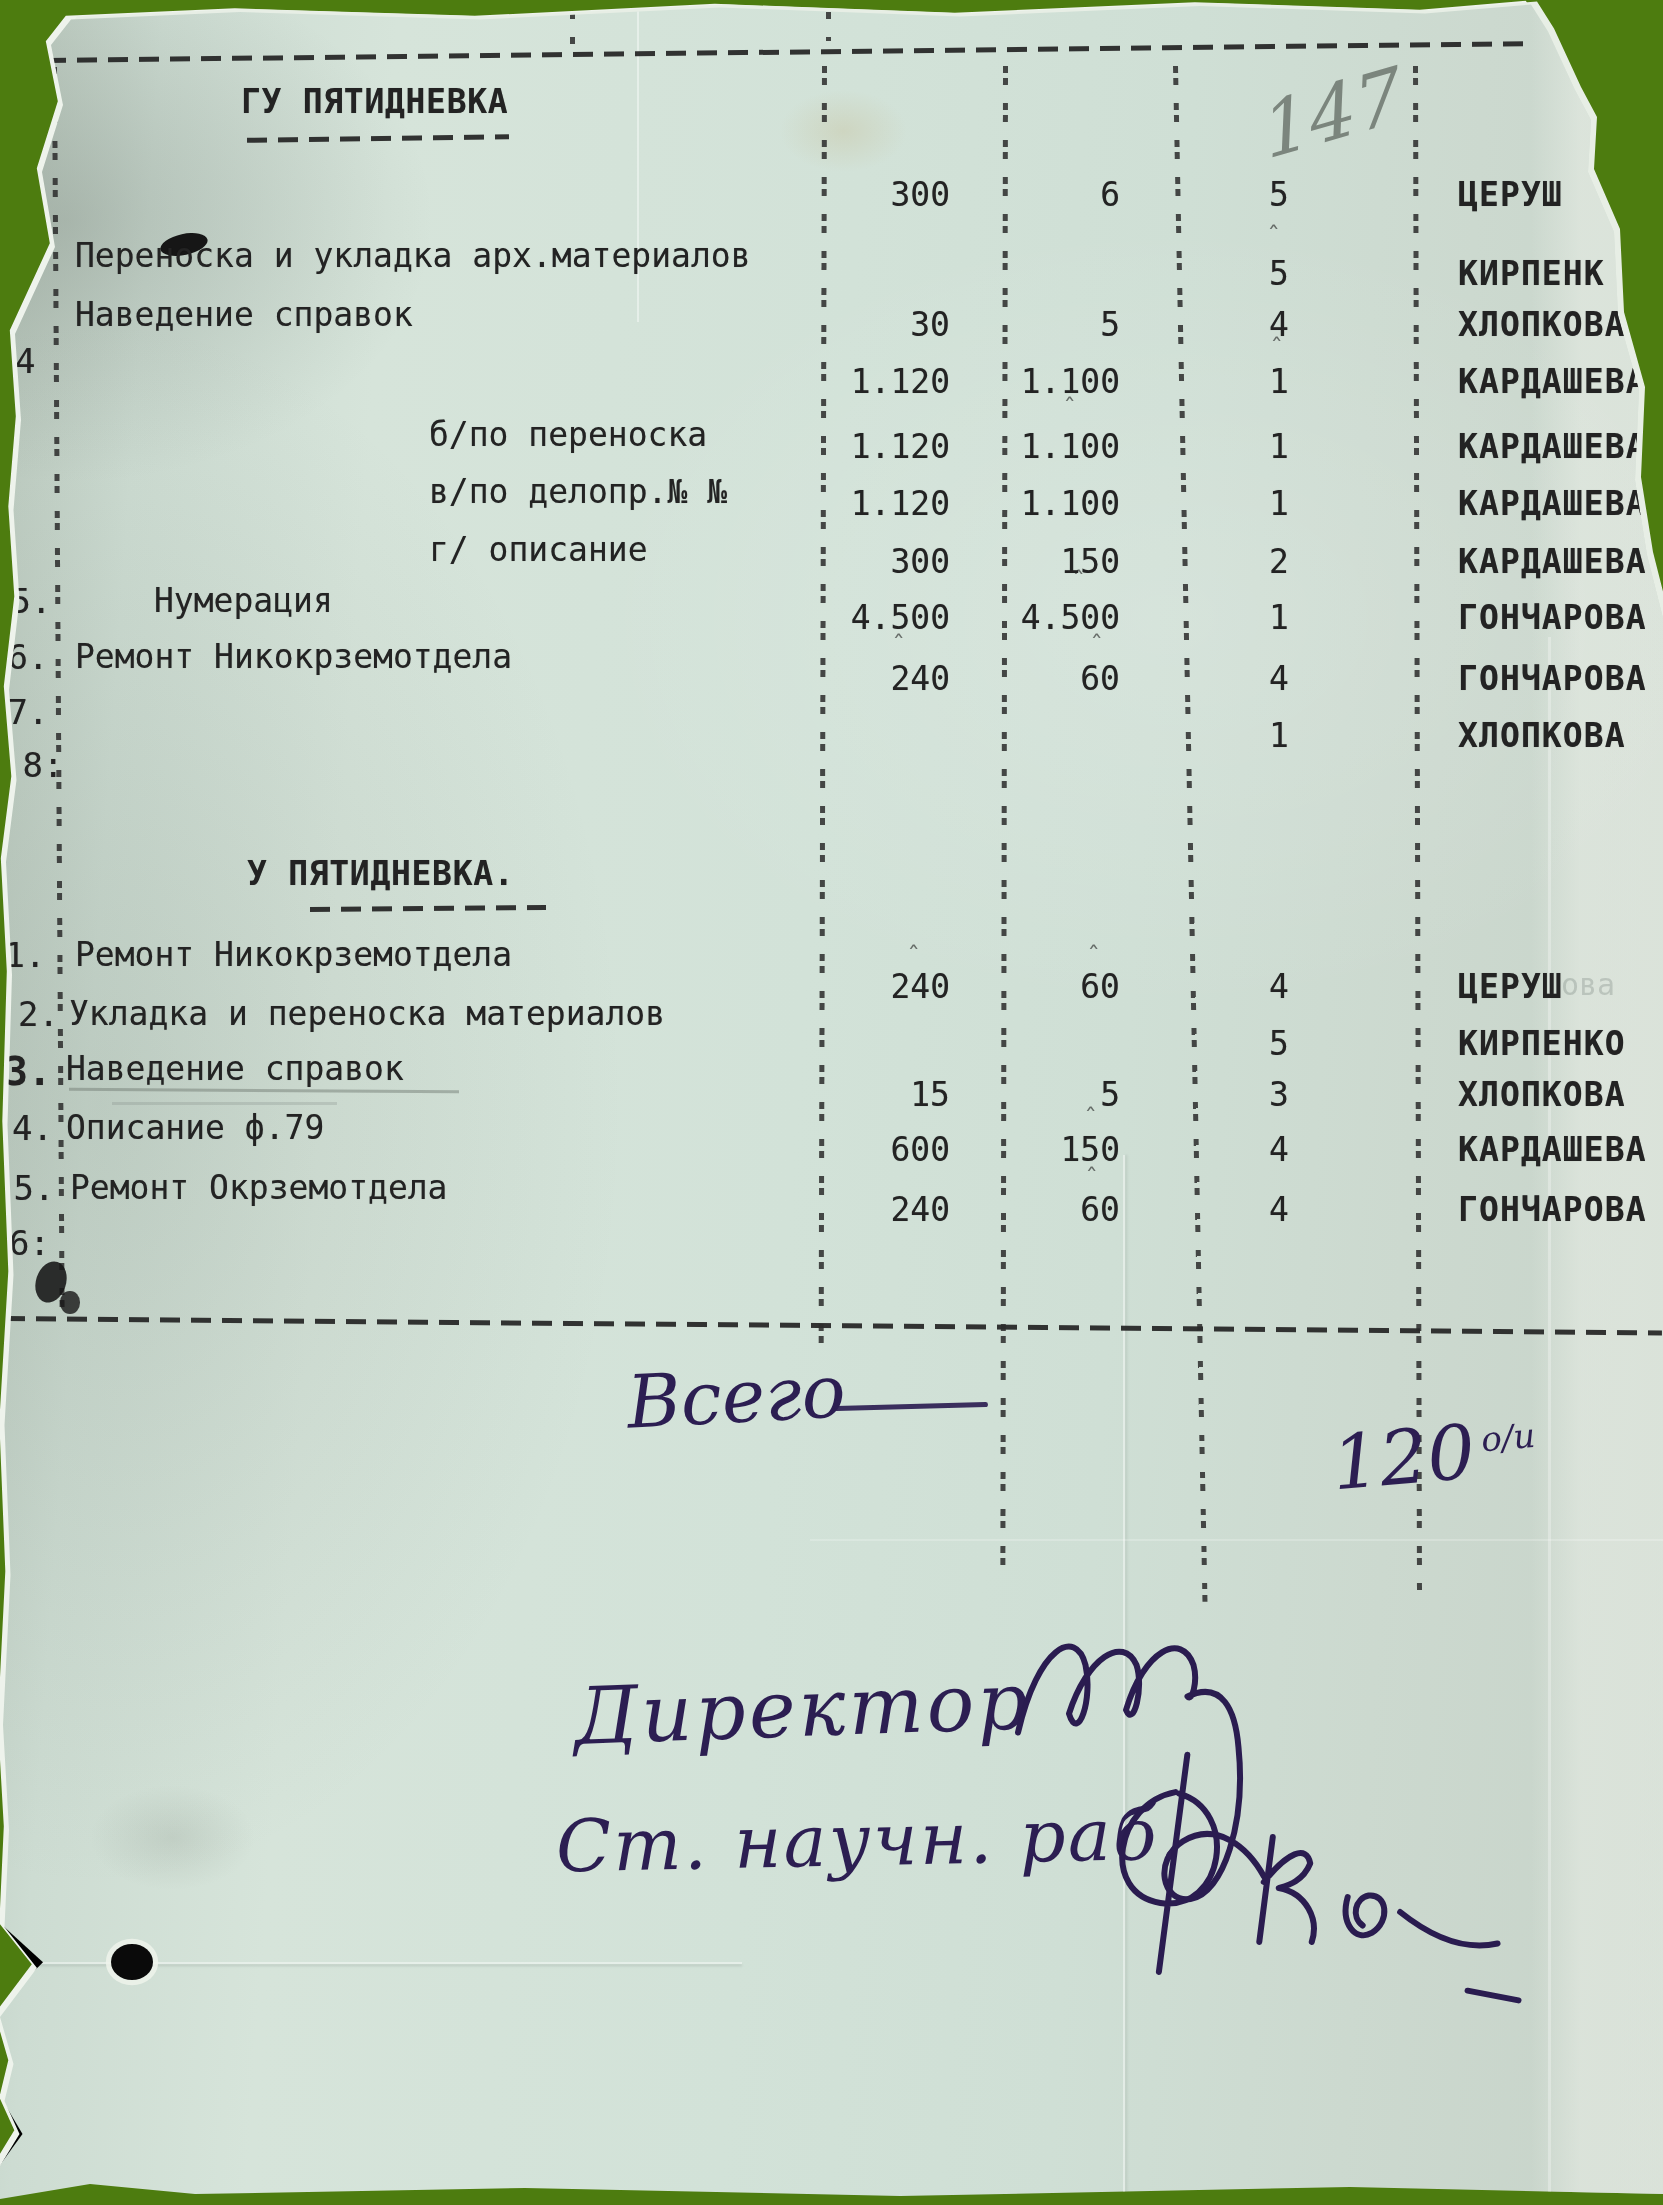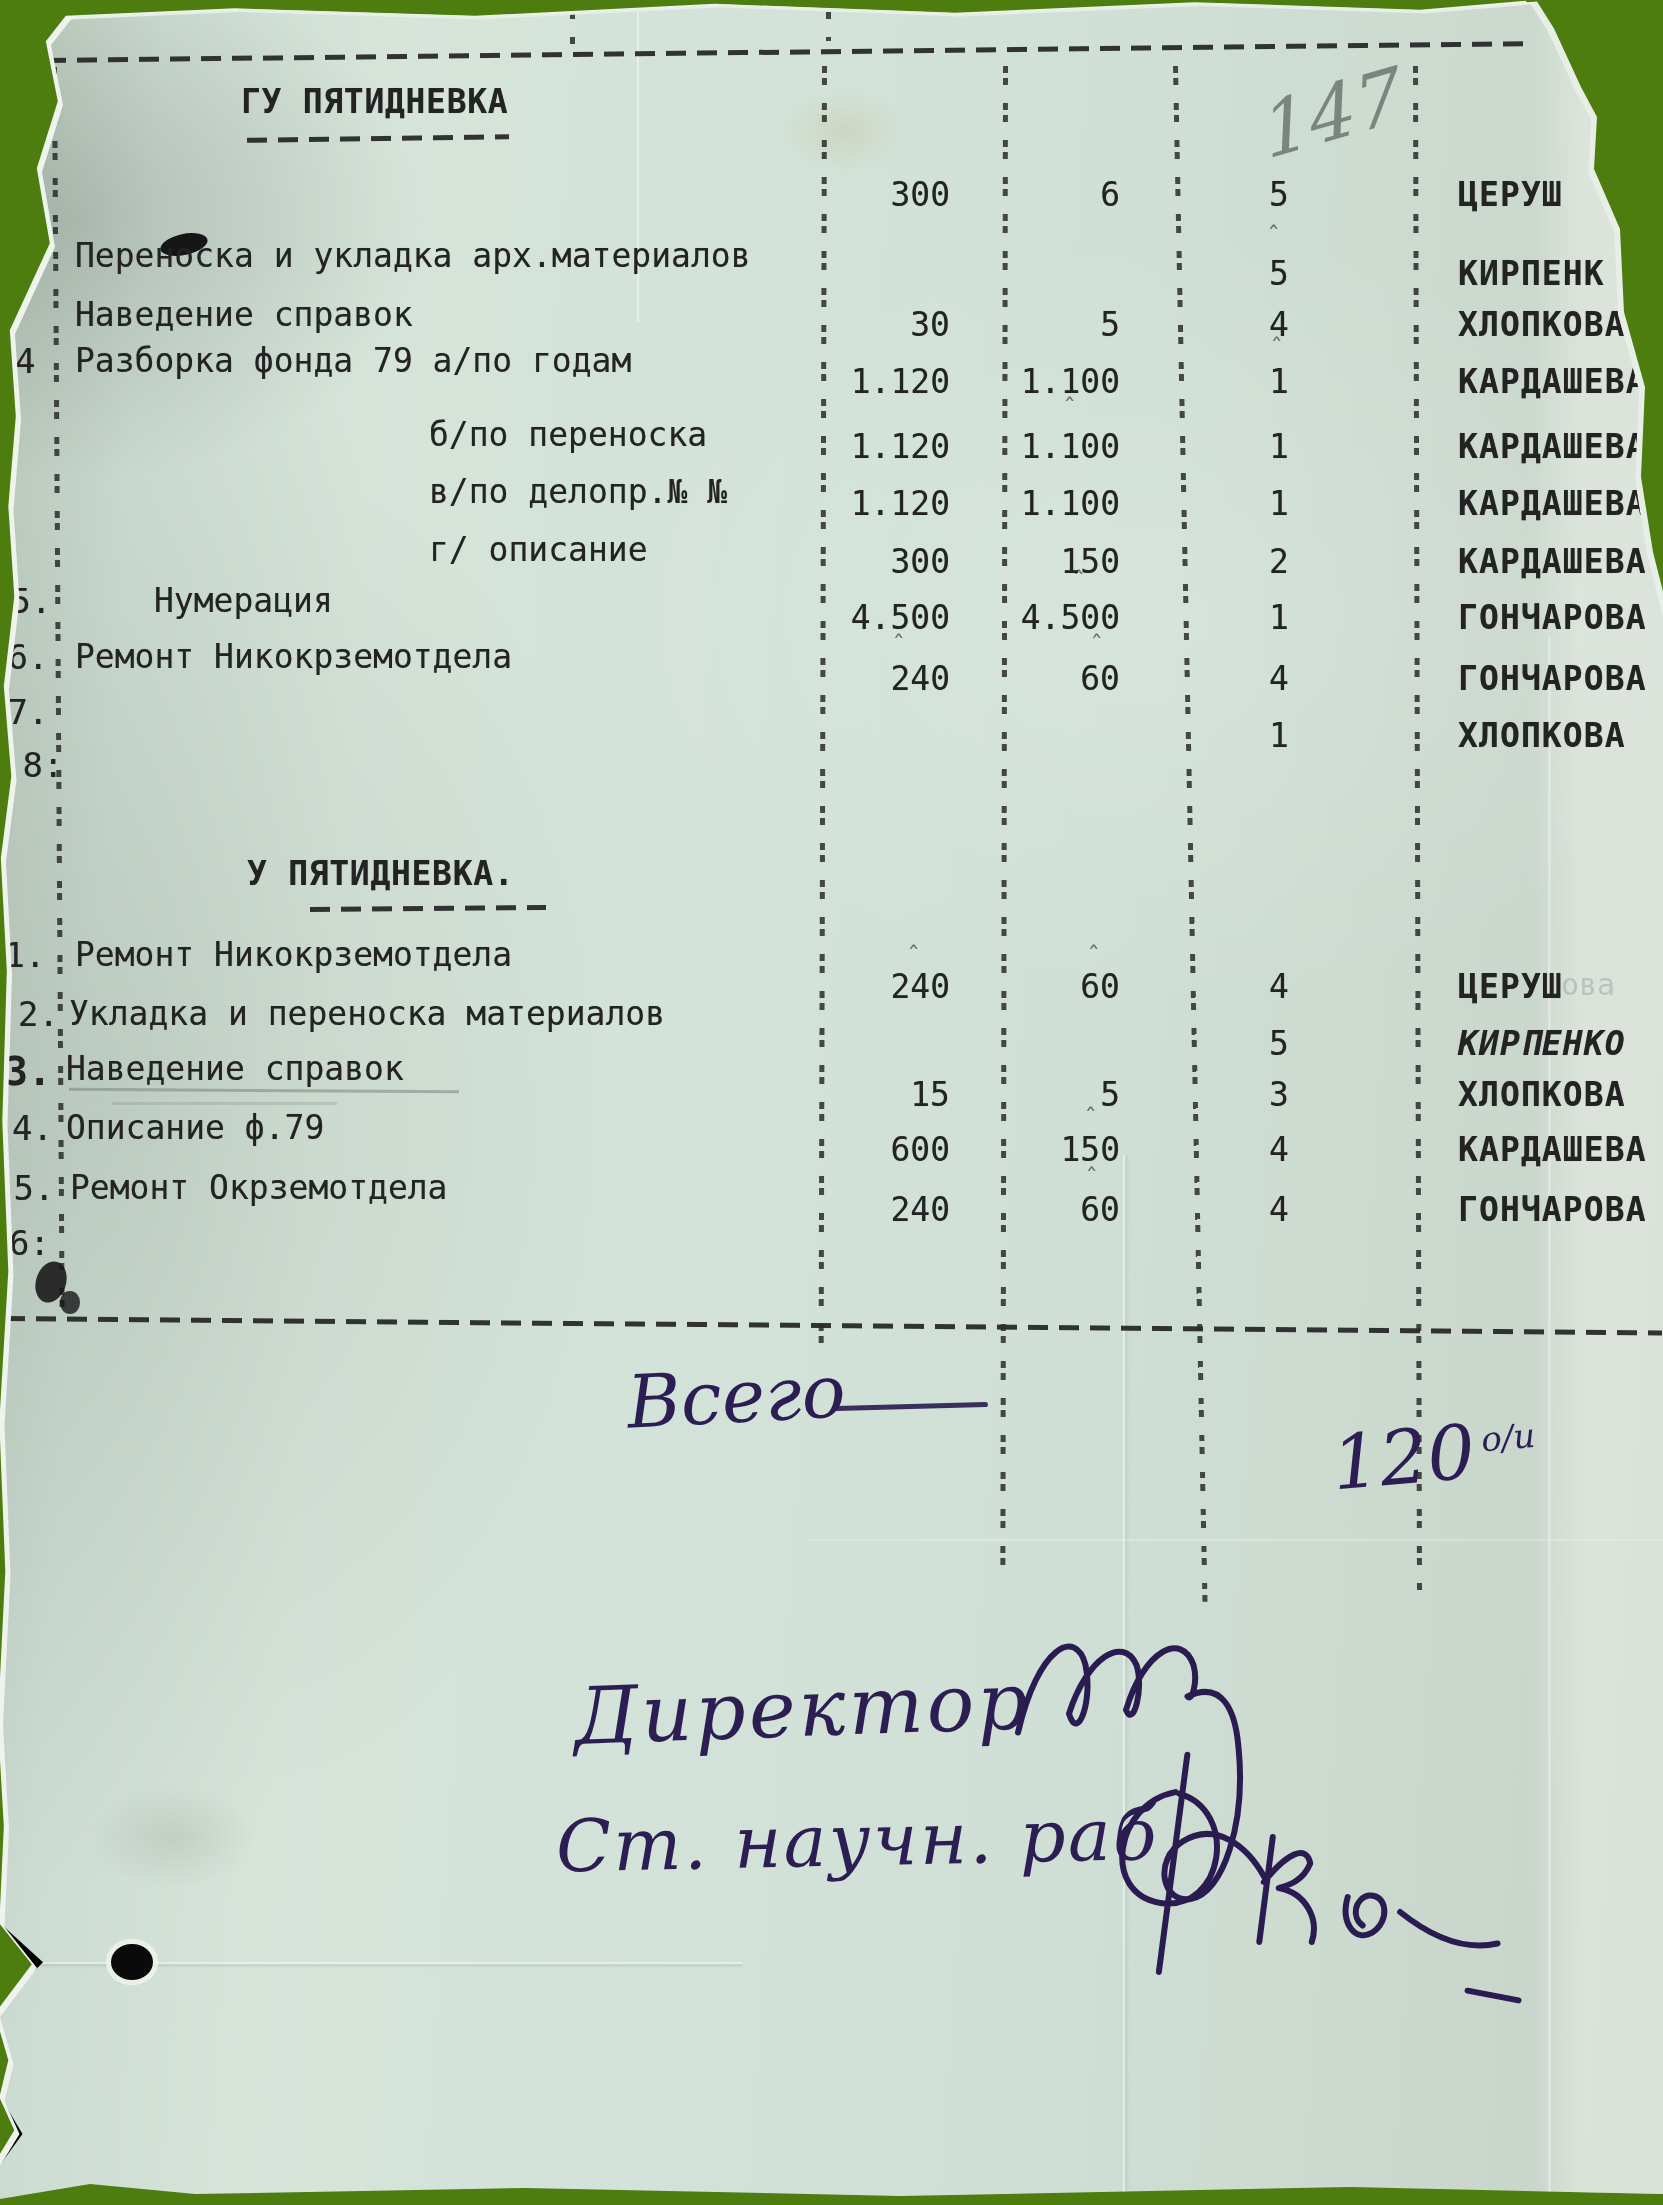--- a/index.html
+++ b/index.html
@@ -121,21 +121,20 @@
       <div class="typed name" style="left: 1458px; top: 177px;">ЦЕРУШ</div>
       <div class="typed task" style="left: 75px; top: 238px;">Переноска и укладка арх.материалов</div>
       <div class="typed val v3" style="left: 1234px; top: 256px;">5</div>
       <div class="typed name" style="left: 1458px; top: 256px;">КИРПЕНК</div>
       <div class="typed task" style="left: 75px; top: 297px;">Наведение справок</div>
       <div class="typed val v1" style="left: 778px; top: 307px;">30</div>
       <div class="typed val v2" style="left: 963px; top: 307px;">5</div>
       <div class="typed val v3" style="left: 1234px; top: 307px;">4</div>
       <div class="typed name" style="left: 1458px; top: 307px;">ХЛОПКОВА</div>
       <div class="typed num" style="left: 15px; top: 343px;">4</div>
-      <div class="typed task" style="left: 75px; top: 343px;">Разборка фонда 79 а/по годам</div>
       <div class="typed val v1" style="left: 778px; top: 364px;">1.120</div>
       <div class="typed val v2" style="left: 963px; top: 364px;">1.100</div>
       <div class="typed val v3" style="left: 1234px; top: 364px;">1</div>
       <div class="typed name" style="left: 1458px; top: 364px;">КАРДАШЕВА</div>
       <div class="typed task" style="left: 429px; top: 417px;">б/по переноска</div>
       <div class="typed val v1" style="left: 778px; top: 429px;">1.120</div>
       <div class="typed val v2" style="left: 963px; top: 429px;">1.100</div>
       <div class="typed val v3" style="left: 1234px; top: 429px;">1</div>
       <div class="typed name" style="left: 1458px; top: 429px;">КАРДАШЕВА</div>
       <div class="typed task" style="left: 429px; top: 474px;">в/по делопр.№ №</div>
@@ -166,21 +165,21 @@
       <div class="typed num" style="left: 22.5px; top: 747px;">8:</div>
       <div class="typed num" style="left: 4.5px; top: 937px;">1.</div>
       <div class="typed task" style="left: 75px; top: 937px;">Ремонт Никокрземотдела</div>
       <div class="typed val v1" style="left: 778px; top: 969px;">240</div>
       <div class="typed val v2" style="left: 963px; top: 969px;">60</div>
       <div class="typed val v3" style="left: 1234px; top: 969px;">4</div>
       <div class="typed name" style="left: 1458px; top: 969px;">ЦЕРУШ</div>
       <div class="typed num" style="left: 18px; top: 996px;">2.</div>
       <div class="typed task" style="left: 69px; top: 996px;">Укладка и переноска материалов</div>
       <div class="typed val v3" style="left: 1234px; top: 1026px;">5</div>
-      <div class="typed name" style="left: 1458px; top: 1026px; font-style: italic;">КИРПЕНКО</div>
+      <div class="typed name" style="left: 1458px; top: 1026px;">КИРПЕНКО</div>
       <div class="typed num" style="left: 4.5px; top: 1051px; font-weight: 700; font-size: 39px;">3.</div>
       <div class="typed task" style="left: 66px; top: 1051px;">Наведение справок</div>
       <div class="typed val v1" style="left: 778px; top: 1077px;">15</div>
       <div class="typed val v2" style="left: 963px; top: 1077px;">5</div>
       <div class="typed val v3" style="left: 1234px; top: 1077px;">3</div>
       <div class="typed name" style="left: 1458px; top: 1077px;">ХЛОПКОВА</div>
       <div class="typed num" style="left: 12px; top: 1110px;">4.</div>
       <div class="typed task" style="left: 66px; top: 1110px;">Описание ф.79</div>
       <div class="typed val v1" style="left: 778px; top: 1132px;">600</div>
       <div class="typed val v2" style="left: 963px; top: 1132px;">150</div>

